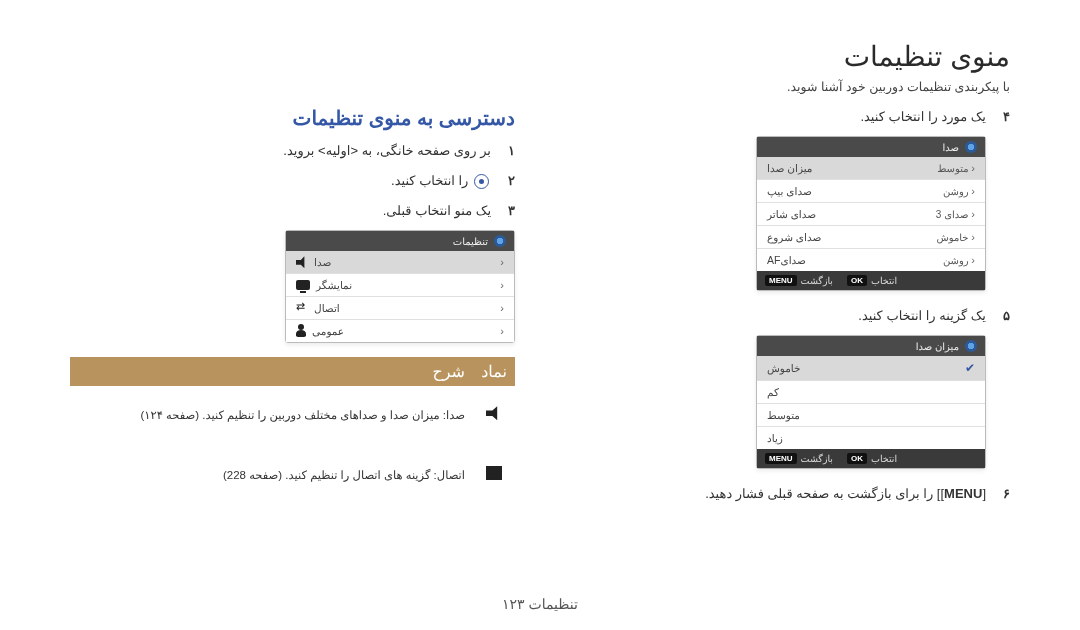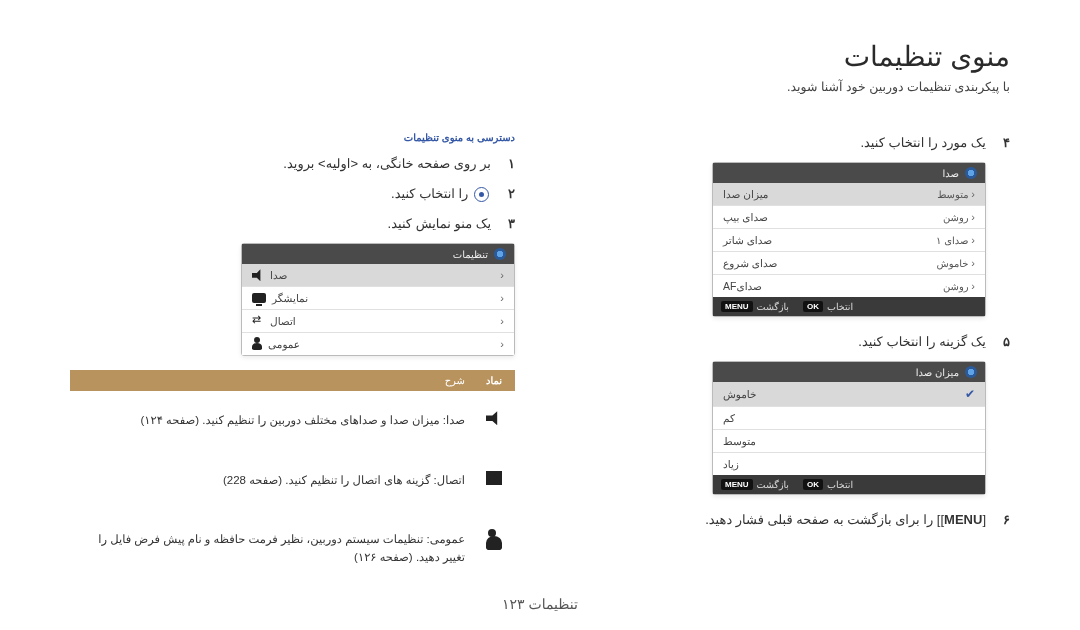--- a/index.html
+++ b/index.html
@@ -17,34 +17,34 @@
   }
   .title {
     font-size: 28px;
     font-weight: normal;
     color: #2a2a2a;
     margin-bottom: 6px;
   }
   .subtitle {
     font-size: 12.5px;
     color: #444;
-    margin-bottom: 38px;
+    margin-bottom: 12px;
   }
   .columns {
     display: flex;
     flex-direction: row-reverse;
     justify-content: space-between;
     gap: 50px;
   }
   .col {
     flex: 1;
   }
   .section-title {
     color: #3558A6;
-    font-size: 10px;
+    font-size: 20px;
     font-weight: bold;
     margin-bottom: 10px;
   }
   .step {
     font-size: 13px;
     color: #333;
     margin-bottom: 8px;
     line-height: 1.7;
     display: flex;
     gap: 10px;
@@ -65,21 +65,21 @@
   }
   .inline-icon::after {
     content: "";
     position: absolute;
     width: 5px; height: 5px;
     border-radius: 50%;
     background: #3558A6;
     top: 3.5px; left: 3.5px;
   }
   .ui-box {
-    width: 274px;
+    width: 230px;
     border: 1px solid #bbb;
     border-radius: 3px;
     background: #f2f2f2;
     font-size: 10.5px;
     margin: 8px 0 14px 0;
     box-shadow: 0 2px 4px rgba(0,0,0,0.08);
   }
   .ui-header {
     background: #4a4a4a;
     color: #eee;
@@ -150,23 +150,23 @@
     border-collapse: collapse;
     margin-top: 14px;
     font-size: 11.5px;
   }
   .desc-table th {
     background: #b9935d;
     color: #fff;
     font-weight: normal;
     padding: 5px 8px;
     text-align: right;
-    font-size: 10px;
-  }
-  .desc-table th.icon-col { width: 42px; text-align:center;font-weight:bold; }
+    font-size: 16px;
+  }
+  .desc-table th.icon-col { width: 42px; text-align:center; }
   .desc-table td {
     padding: 20px 8px;
     vertical-align: top;
     color: #333;
     line-height: 1.6;
   }
   .desc-table td.icon-cell { text-align:center; }
   .desc-table .t-icon {
     display:inline-block; width:16px; height:14px; background:#222;
   }
@@ -205,21 +205,21 @@
         <span class="step-text">بر روی صفحه خانگی، به &lt;اولیه&gt; بروید.</span>
       </div>
       <div class="step">
         <span class="step-num">۲</span>
         <span class="step-text">
           <span class="inline-icon"></span><span> را انتخاب کنید.</span>
         </span>
       </div>
       <div class="step">
         <span class="step-num">۳</span>
-        <span class="step-text">یک منو نمایش کنید.</span>
+        <span class="step-text">یک منو انتخاب قبلی.</span>
       </div>
 
       <div class="ui-box" style="">
         <div class="ui-header">
           <span class="gear"></span>
           <span>تنظیمات</span>
         </div>
         <div class="ui-body">
           <div class="ui-row selected">
             <span class="chev">‹</span>
@@ -261,24 +261,20 @@
         </thead>
         <tbody>
           <tr>
             <td class="icon-cell"><span class="t-icon t-speaker"></span></td>
             <td>صدا: میزان صدا و صداهای مختلف دوربین را تنظیم کنید. (صفحه ۱۲۴)</td>
           </tr>
           <tr>
             <td class="icon-cell"><span class="t-icon t-conn"></span></td>
             <td>اتصال: گزینه های اتصال را تنظیم کنید. (صفحه 228)</td>
           </tr>
-          <tr>
-            <td class="icon-cell"><span class="t-icon t-person"></span></td>
-            <td>عمومی: تنظیمات سیستم دوربین، نظیر فرمت حافظه و نام پیش فرض فایل را تغییر دهید. (صفحه ۱۲۶)</td>
-          </tr>
         </tbody>
       </table>
     </div>
 
     <div class="col">
       <div class="step">
         <span class="step-num">۴</span>
         <span class="step-text">یک مورد را انتخاب کنید.</span>
       </div>
 
@@ -290,21 +286,21 @@
         <div class="ui-body">
           <div class="ui-row selected">
             <span class="val"><span class="chev">‹</span> <span>متوسط</span></span>
             <span>میزان صدا</span>
           </div>
           <div class="ui-row">
             <span class="val"><span class="chev">‹</span> <span>روشن</span></span>
             <span>صدای بیپ</span>
           </div>
           <div class="ui-row">
-            <span class="val"><span class="chev">‹</span> <span>صدای ۱</span></span>
+            <span class="val"><span class="chev">‹</span> <span>صدای 3</span></span>
             <span>صدای شاتر</span>
           </div>
           <div class="ui-row">
             <span class="val"><span class="chev">‹</span> <span>خاموش</span></span>
             <span>صدای شروع</span>
           </div>
           <div class="ui-row">
             <span class="val"><span class="chev">‹</span> <span>روشن</span></span>
             <span>صدایAF</span>
           </div>

